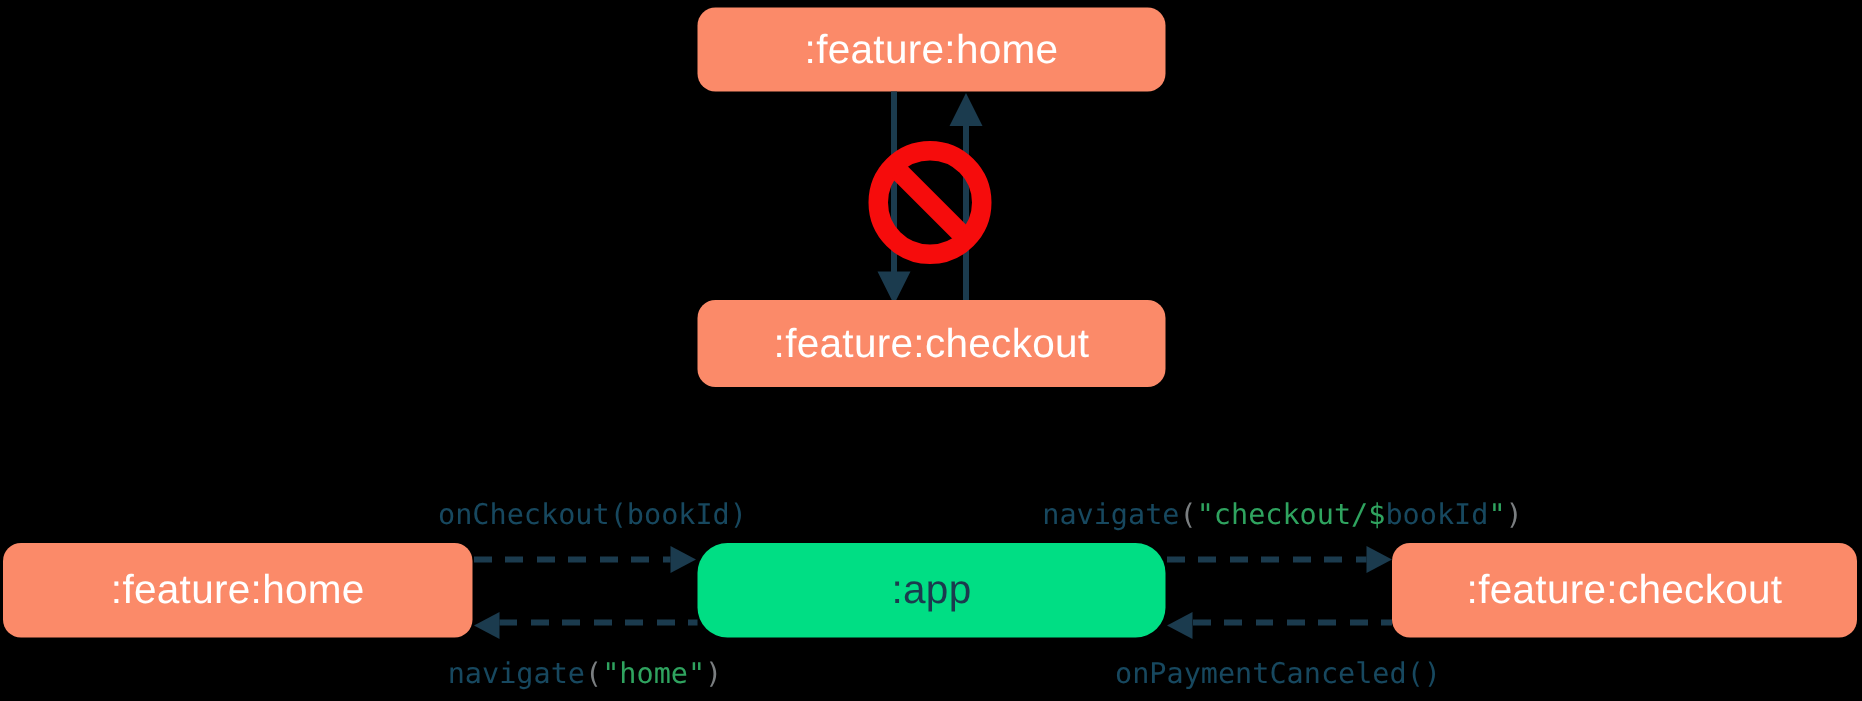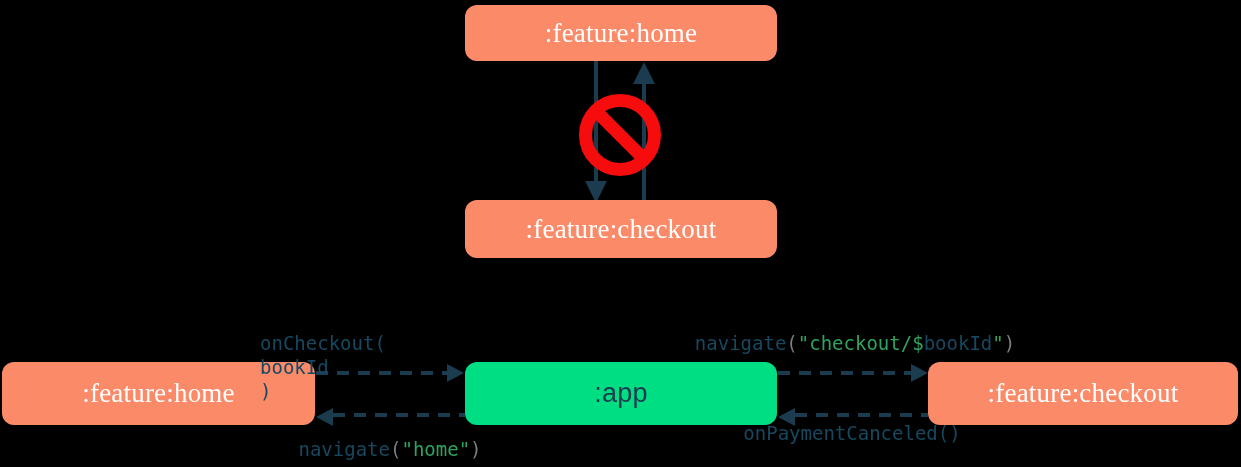--- a/index.html
+++ b/index.html
@@ -10,21 +10,21 @@
     overflow:hidden;
     font-family:"Liberation Sans", sans-serif;
   }
   .box{
     position:absolute;
     border-radius:12px;
     display:flex;align-items:center;justify-content:center;
     font-size:27px;
     letter-spacing:.2px;
   }
-  .box-coral{background:var(--coral);color:var(--white);font-family:Liberation Serif, serif;}
+  .box-coral{background:var(--coral);color:var(--white);}
   .box-green{background:var(--green);color:var(--navy);}
   .hline{
     position:absolute;height:4px;
     background:repeating-linear-gradient(90deg, var(--navy) 0 12px, transparent 12px 21px);
   }
   .vline{position:absolute;width:4px;background:var(--navy);}
   .arr{position:absolute;width:0;height:0;}
   .arr-right{border-top:9px solid transparent;border-bottom:9px solid transparent;border-left:17px solid var(--navy);}
   .arr-left {border-top:9px solid transparent;border-bottom:9px solid transparent;border-right:17px solid var(--navy);}
   .arr-down {border-left:11px solid transparent;border-right:11px solid transparent;border-top:22px solid var(--navy);}
@@ -74,38 +74,38 @@
     <div class="box box-coral" style="left:465px;top:200px;width:312px;height:58px;">
       <span>:feature:checkout</span>
     </div>
   </div>
 
   <div>
     <div class="box box-coral" style="left:2px;top:362px;width:313px;height:63px;">
       <span>:feature:home</span>
     </div>
 
-    <div class="box box-green" style="left:465px;top:362px;width:312px;height:63px;">
+    <div class="box box-green" style="left:465px;top:362px;width:312px;height:63px;border-radius:20px;">
       <span>:app</span>
     </div>
 
     <div class="box box-coral" style="left:928px;top:362px;width:310px;height:63px;">
       <span>:feature:checkout</span>
     </div>
 
     <div class="hline" style="left:316px;top:371px;width:131px;"></div>
     <div class="arr arr-right" style="left:447px;top:364px;"></div>
-    <div class="code" style="left:260px;top:331px;width:270px;flex-direction:column;"><span class="tok-navy">onCheckout(</span><span class="tok-navy tok-b">bookId</span><span class="tok-navy">)</span></div>
+    <div class="code" style="left:260px;top:331px;width:270px;"><span class="tok-navy">onCheckout(</span><span class="tok-navy tok-b">bookId</span><span class="tok-navy">)</span></div>
 
     <div class="arr arr-left" style="left:316px;top:408px;"></div>
     <div class="hline" style="left:333px;top:413px;width:132px;"></div>
     <div class="code" style="left:280px;top:437px;width:220px;"><span class="tok-navy tok-b">navigate</span><span class="tok-gray">(</span><span class="tok-green tok-b">"home"</span><span class="tok-gray">)</span></div>
 
     <div class="hline" style="left:778px;top:371px;width:133px;"></div>
     <div class="arr arr-right" style="left:911px;top:364px;"></div>
     <div class="code" style="left:672px;top:331px;width:366px;"><span class="tok-navy tok-b">navigate</span><span class="tok-gray">(</span><span class="tok-green tok-b">"checkout/$</span><span class="tok-navy tok-b">bookId</span><span class="tok-green tok-b">"</span><span class="tok-gray">)</span></div>
 
     <div class="arr arr-left" style="left:778px;top:408px;"></div>
     <div class="hline" style="left:795px;top:413px;width:133px;"></div>
-    <div class="code" style="left:728px;top:421px;width:248px;"><span class="tok-navy">onPaymentCanceled()</span></div>
+    <div class="code" style="left:728px;top:437px;width:248px;"><span class="tok-navy">onPaymentCanceled()</span></div>
   </div>
 
 </div>
 
 </body></html>

